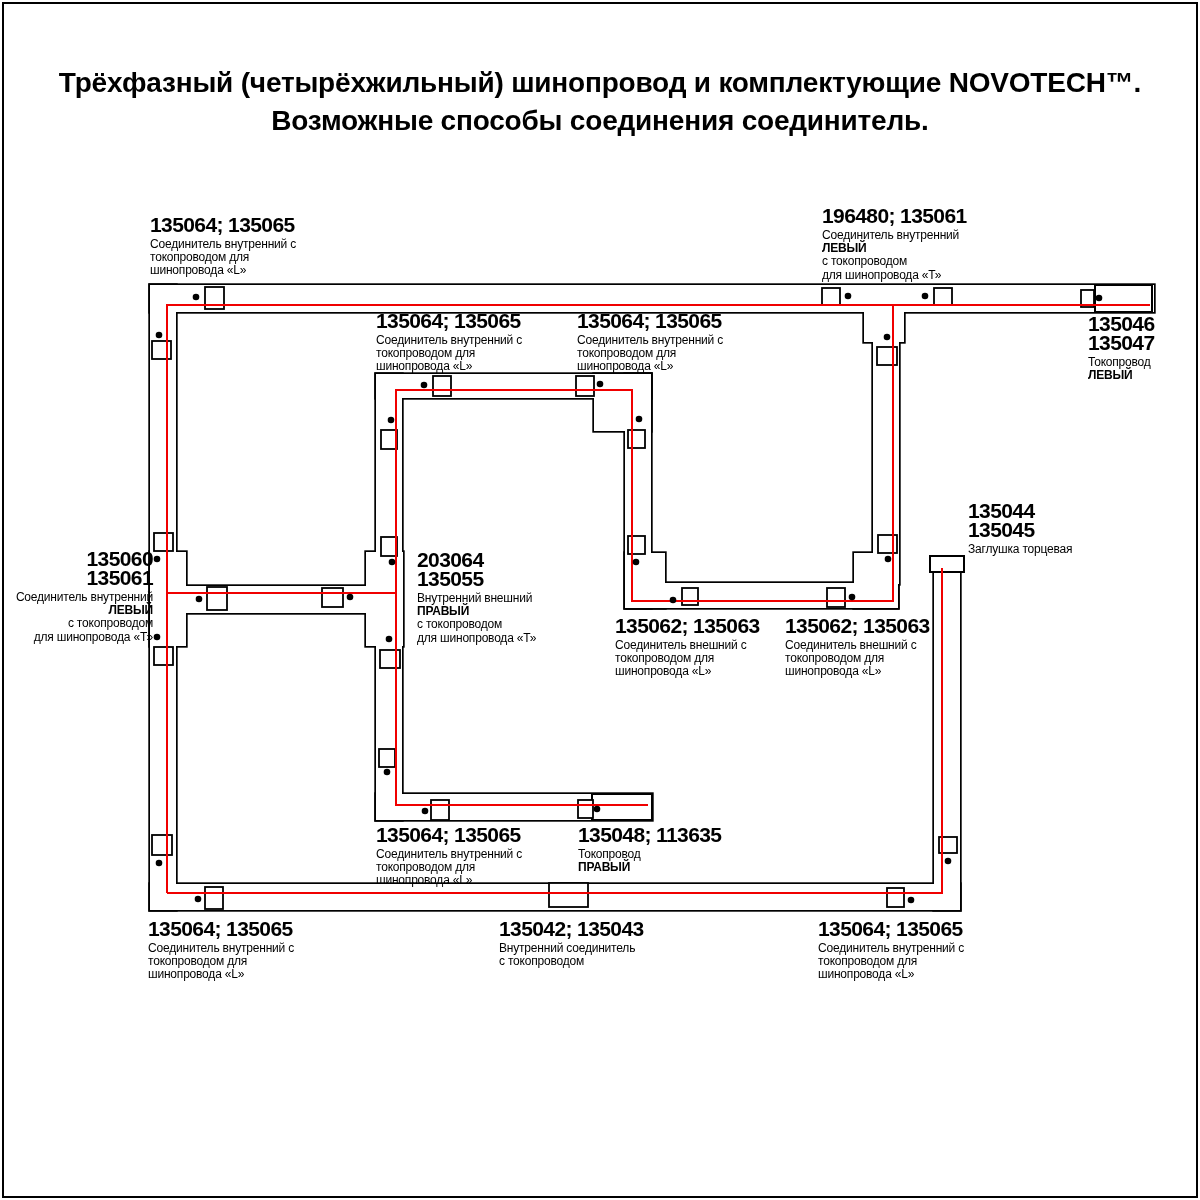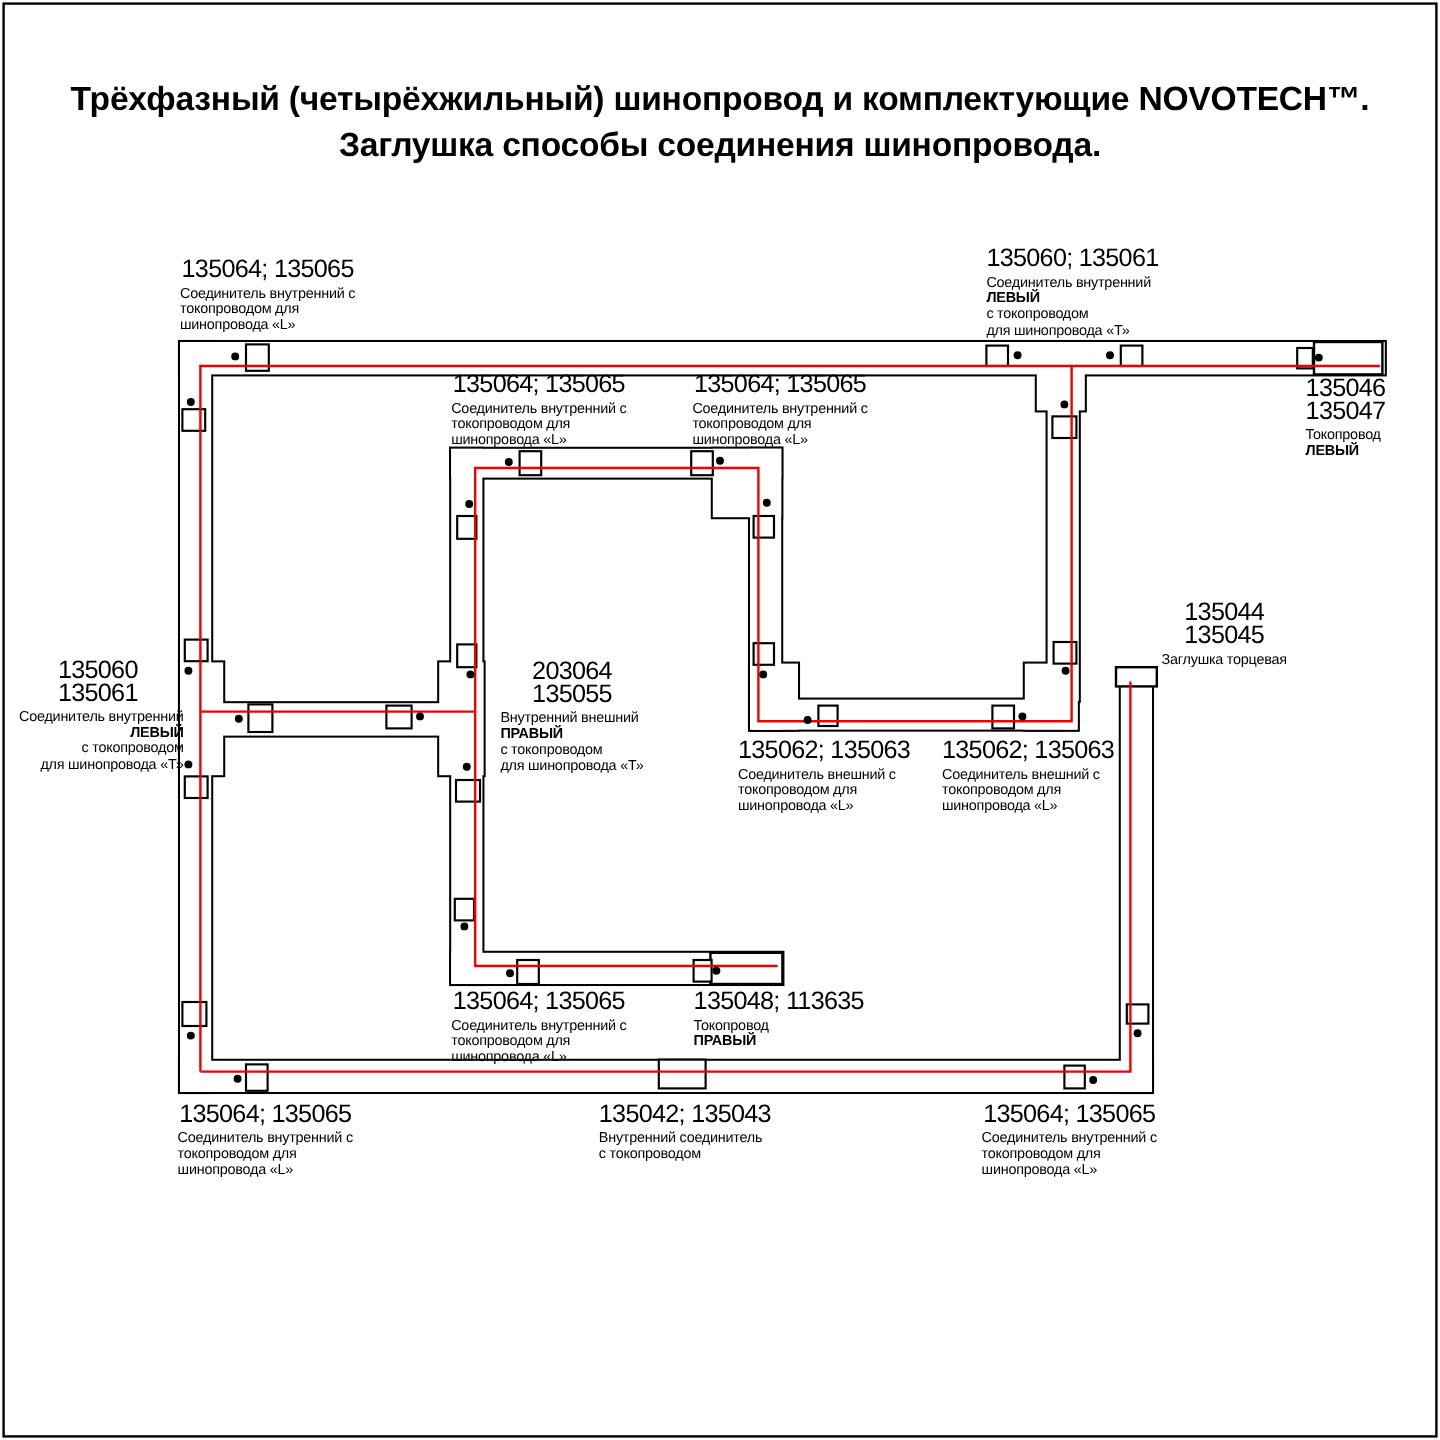--- a/index.html
+++ b/index.html
@@ -3,21 +3,21 @@
 <meta charset="utf-8">
 <style>
   html,body{margin:0;padding:0;background:#ffffff;}
   body{width:1200px;height:1200px;position:relative;overflow:hidden;
        font-family:"Liberation Sans",sans-serif;color:#000;}
   #stage{position:absolute;left:0;top:0;width:1200px;height:1200px;}
   #diagram-svg{position:absolute;left:0;top:0;}
   .title{position:absolute;left:0;top:64px;width:1200px;text-align:center;
          font-weight:bold;font-size:28px;line-height:38px;letter-spacing:-0.2px;}
   .label{position:absolute;white-space:nowrap;}
-  .label .code{font-size:21px;font-weight:normal;line-height:19px;letter-spacing:-0.6px;text-align:center;}
+  .label .code{font-size:21px;font-weight:bold;line-height:19px;letter-spacing:-0.6px;}
   .label .codes{margin-bottom:4px;}
   .label .desc{font-size:12px;line-height:13.2px;letter-spacing:-0.2px;}
   .label .desc.b{font-weight:bold;}
   .label.right{text-align:right;padding-left:10px;}
 </style>
 </head>
 <body>
 
 <div id="stage">
   <svg id="diagram-svg" width="1200" height="1200" viewBox="0 0 1200 1200">
@@ -114,34 +114,34 @@
       <circle cx="673" cy="600" r="3.3" fill="#000"></circle>
       <circle cx="852" cy="597" r="3.3" fill="#000"></circle>
       <circle cx="888" cy="559" r="3.3" fill="#000"></circle>
       <circle cx="948" cy="861" r="3.3" fill="#000"></circle>
       <circle cx="911" cy="900" r="3.3" fill="#000"></circle>
       <circle cx="198" cy="899" r="3.3" fill="#000"></circle>
       <circle cx="159" cy="863" r="3.3" fill="#000"></circle>
     </svg>
   <div class="title">
     <div>Трёхфазный (четырёхжильный) шинопровод и комплектующие NOVOTECH™.</div>
-    <div>Заглушка способы соединения шинопровода.</div>
+    <div>Возможные способы соединения соединитель.</div>
   </div>
   <div id="labels">
       <div class="label" style="left: 150px; top: 215px;">
         <div class="codes">
           <div class="code">135064; 135065</div>
         </div>
         <div class="desc">Соединитель внутренний с</div>
         <div class="desc">токопроводом для</div>
         <div class="desc">шинопровода «L»</div>
       </div>
       <div class="label" style="left: 822px; top: 206px;">
         <div class="codes">
-          <div class="code">135060; 135061</div>
+          <div class="code">196480; 135061</div>
         </div>
         <div class="desc">Соединитель внутренний</div>
         <div class="desc b">ЛЕВЫЙ</div>
         <div class="desc">с токопроводом</div>
         <div class="desc">для шинопровода «Т»</div>
       </div>
       <div class="label" style="left: 1088px; top: 314px;">
         <div class="codes">
           <div class="code">135046</div>
           <div class="code">135047</div>

